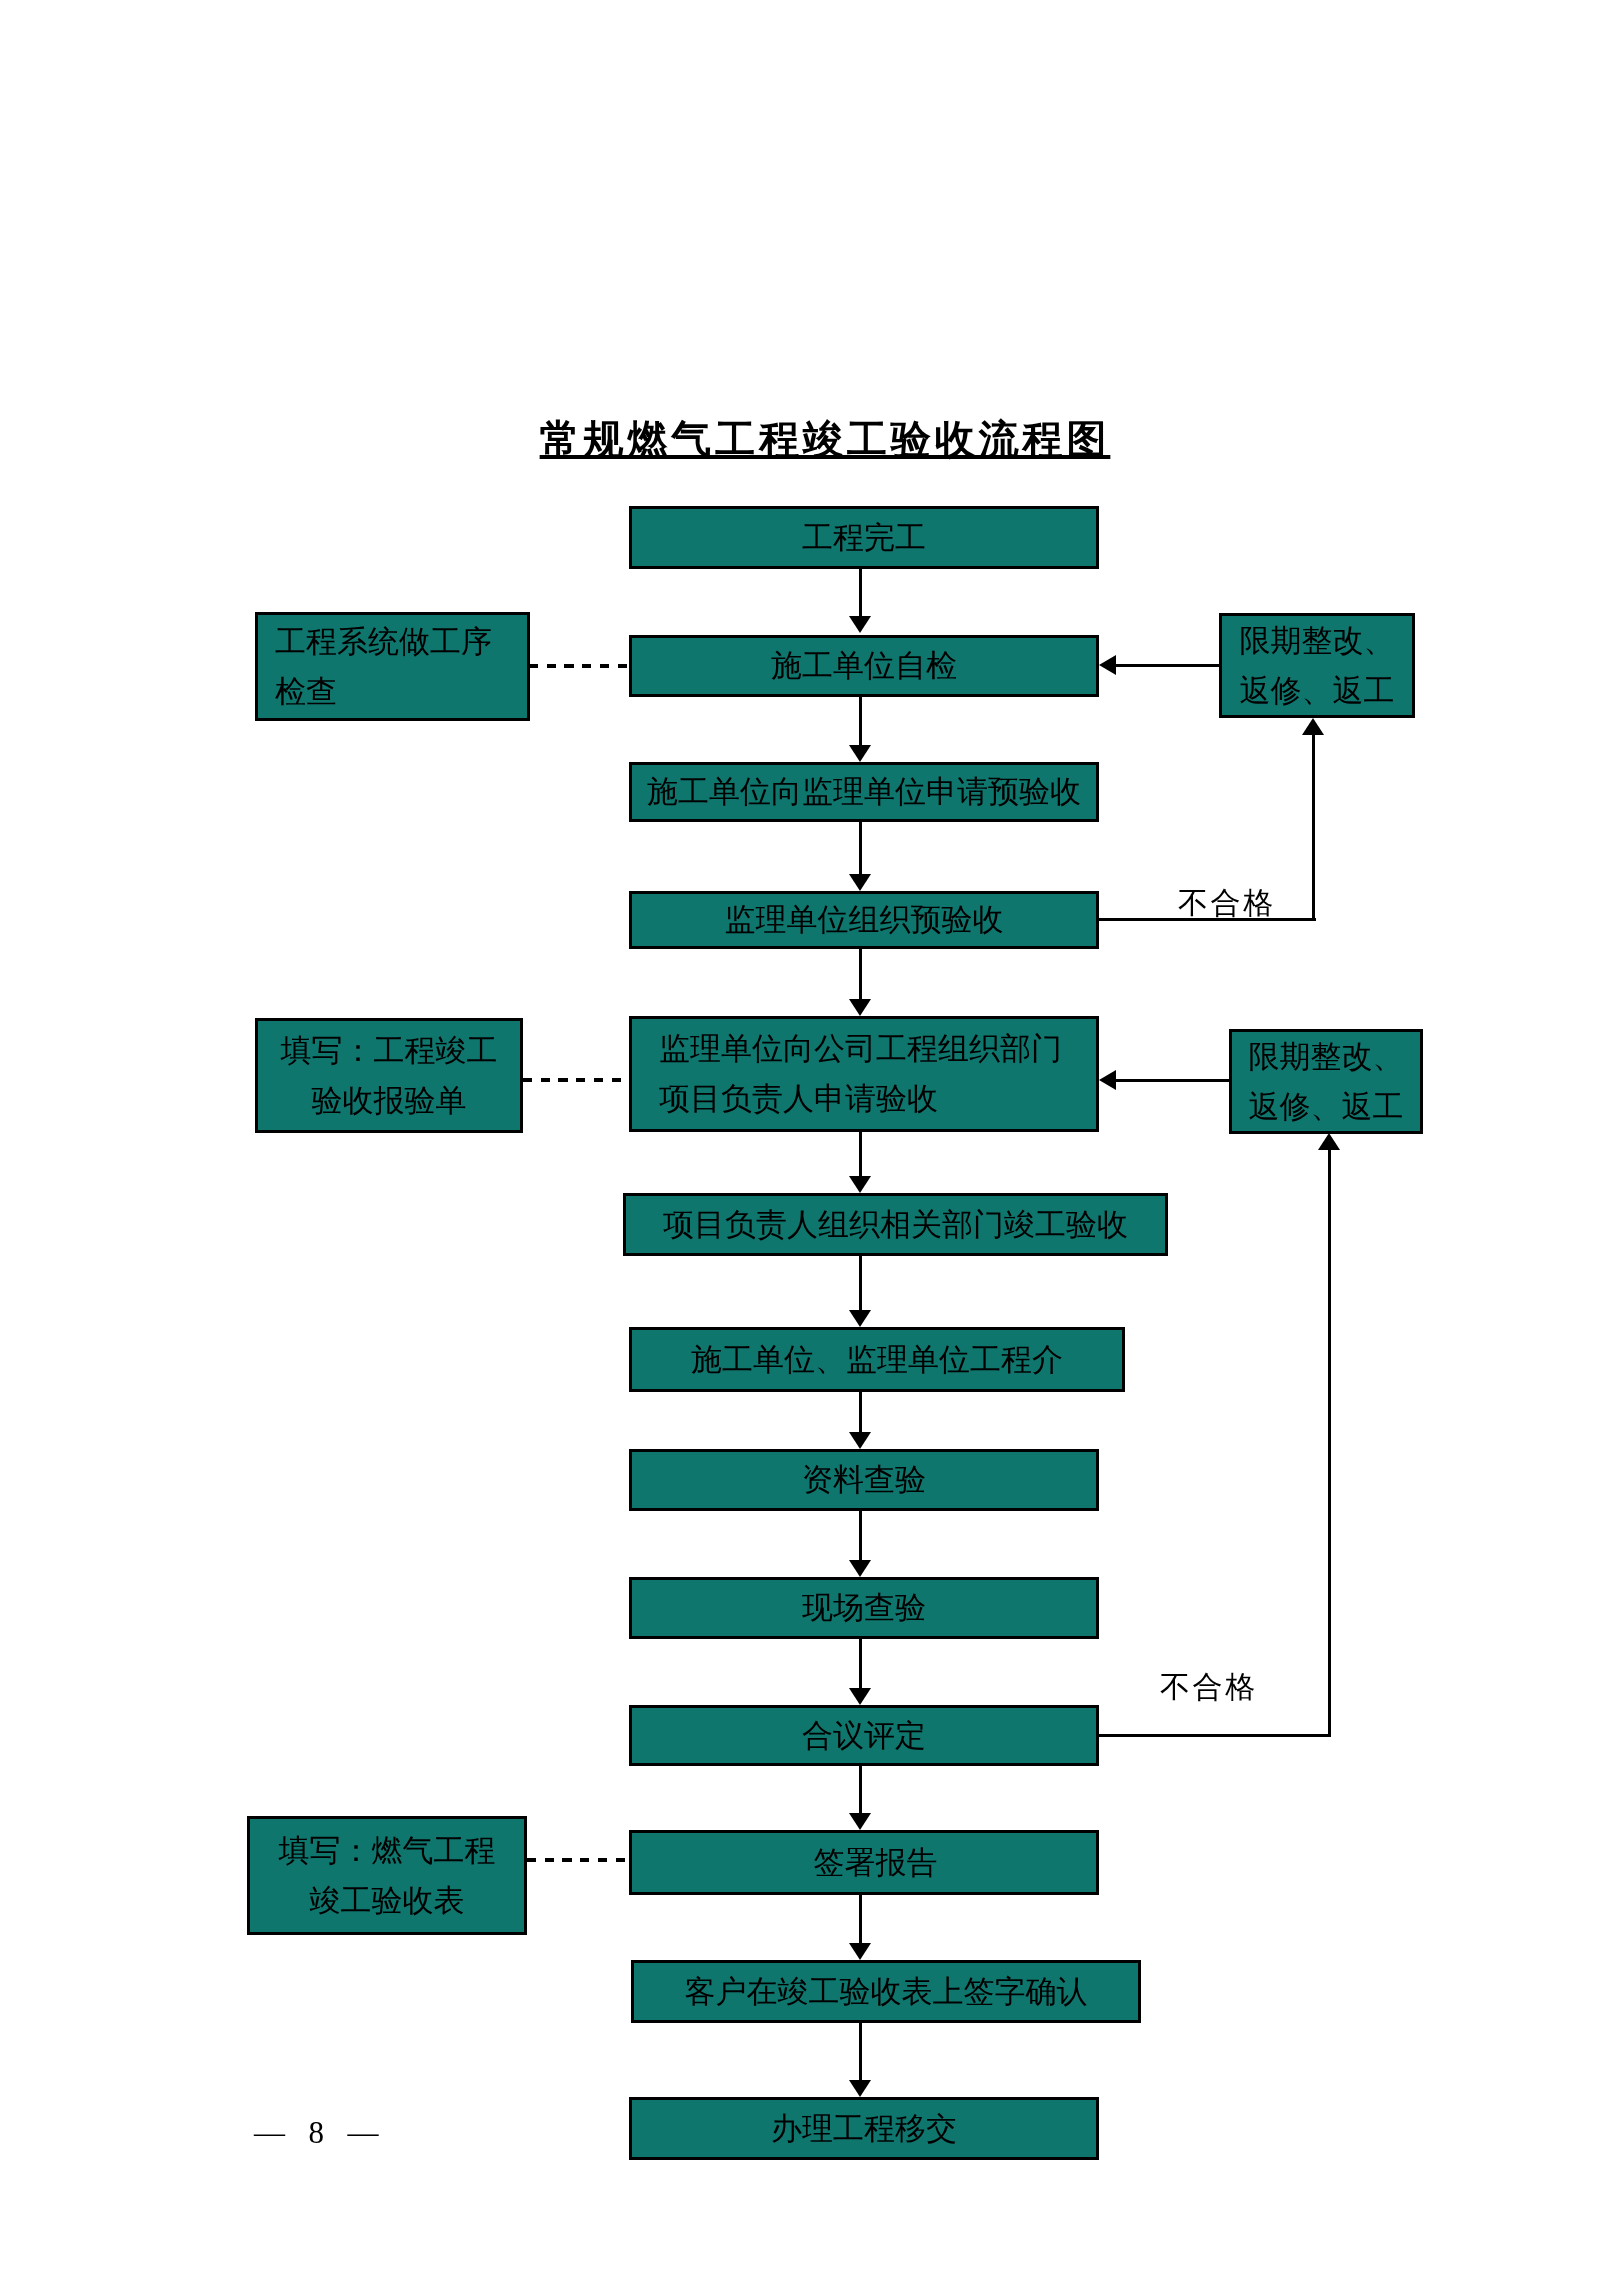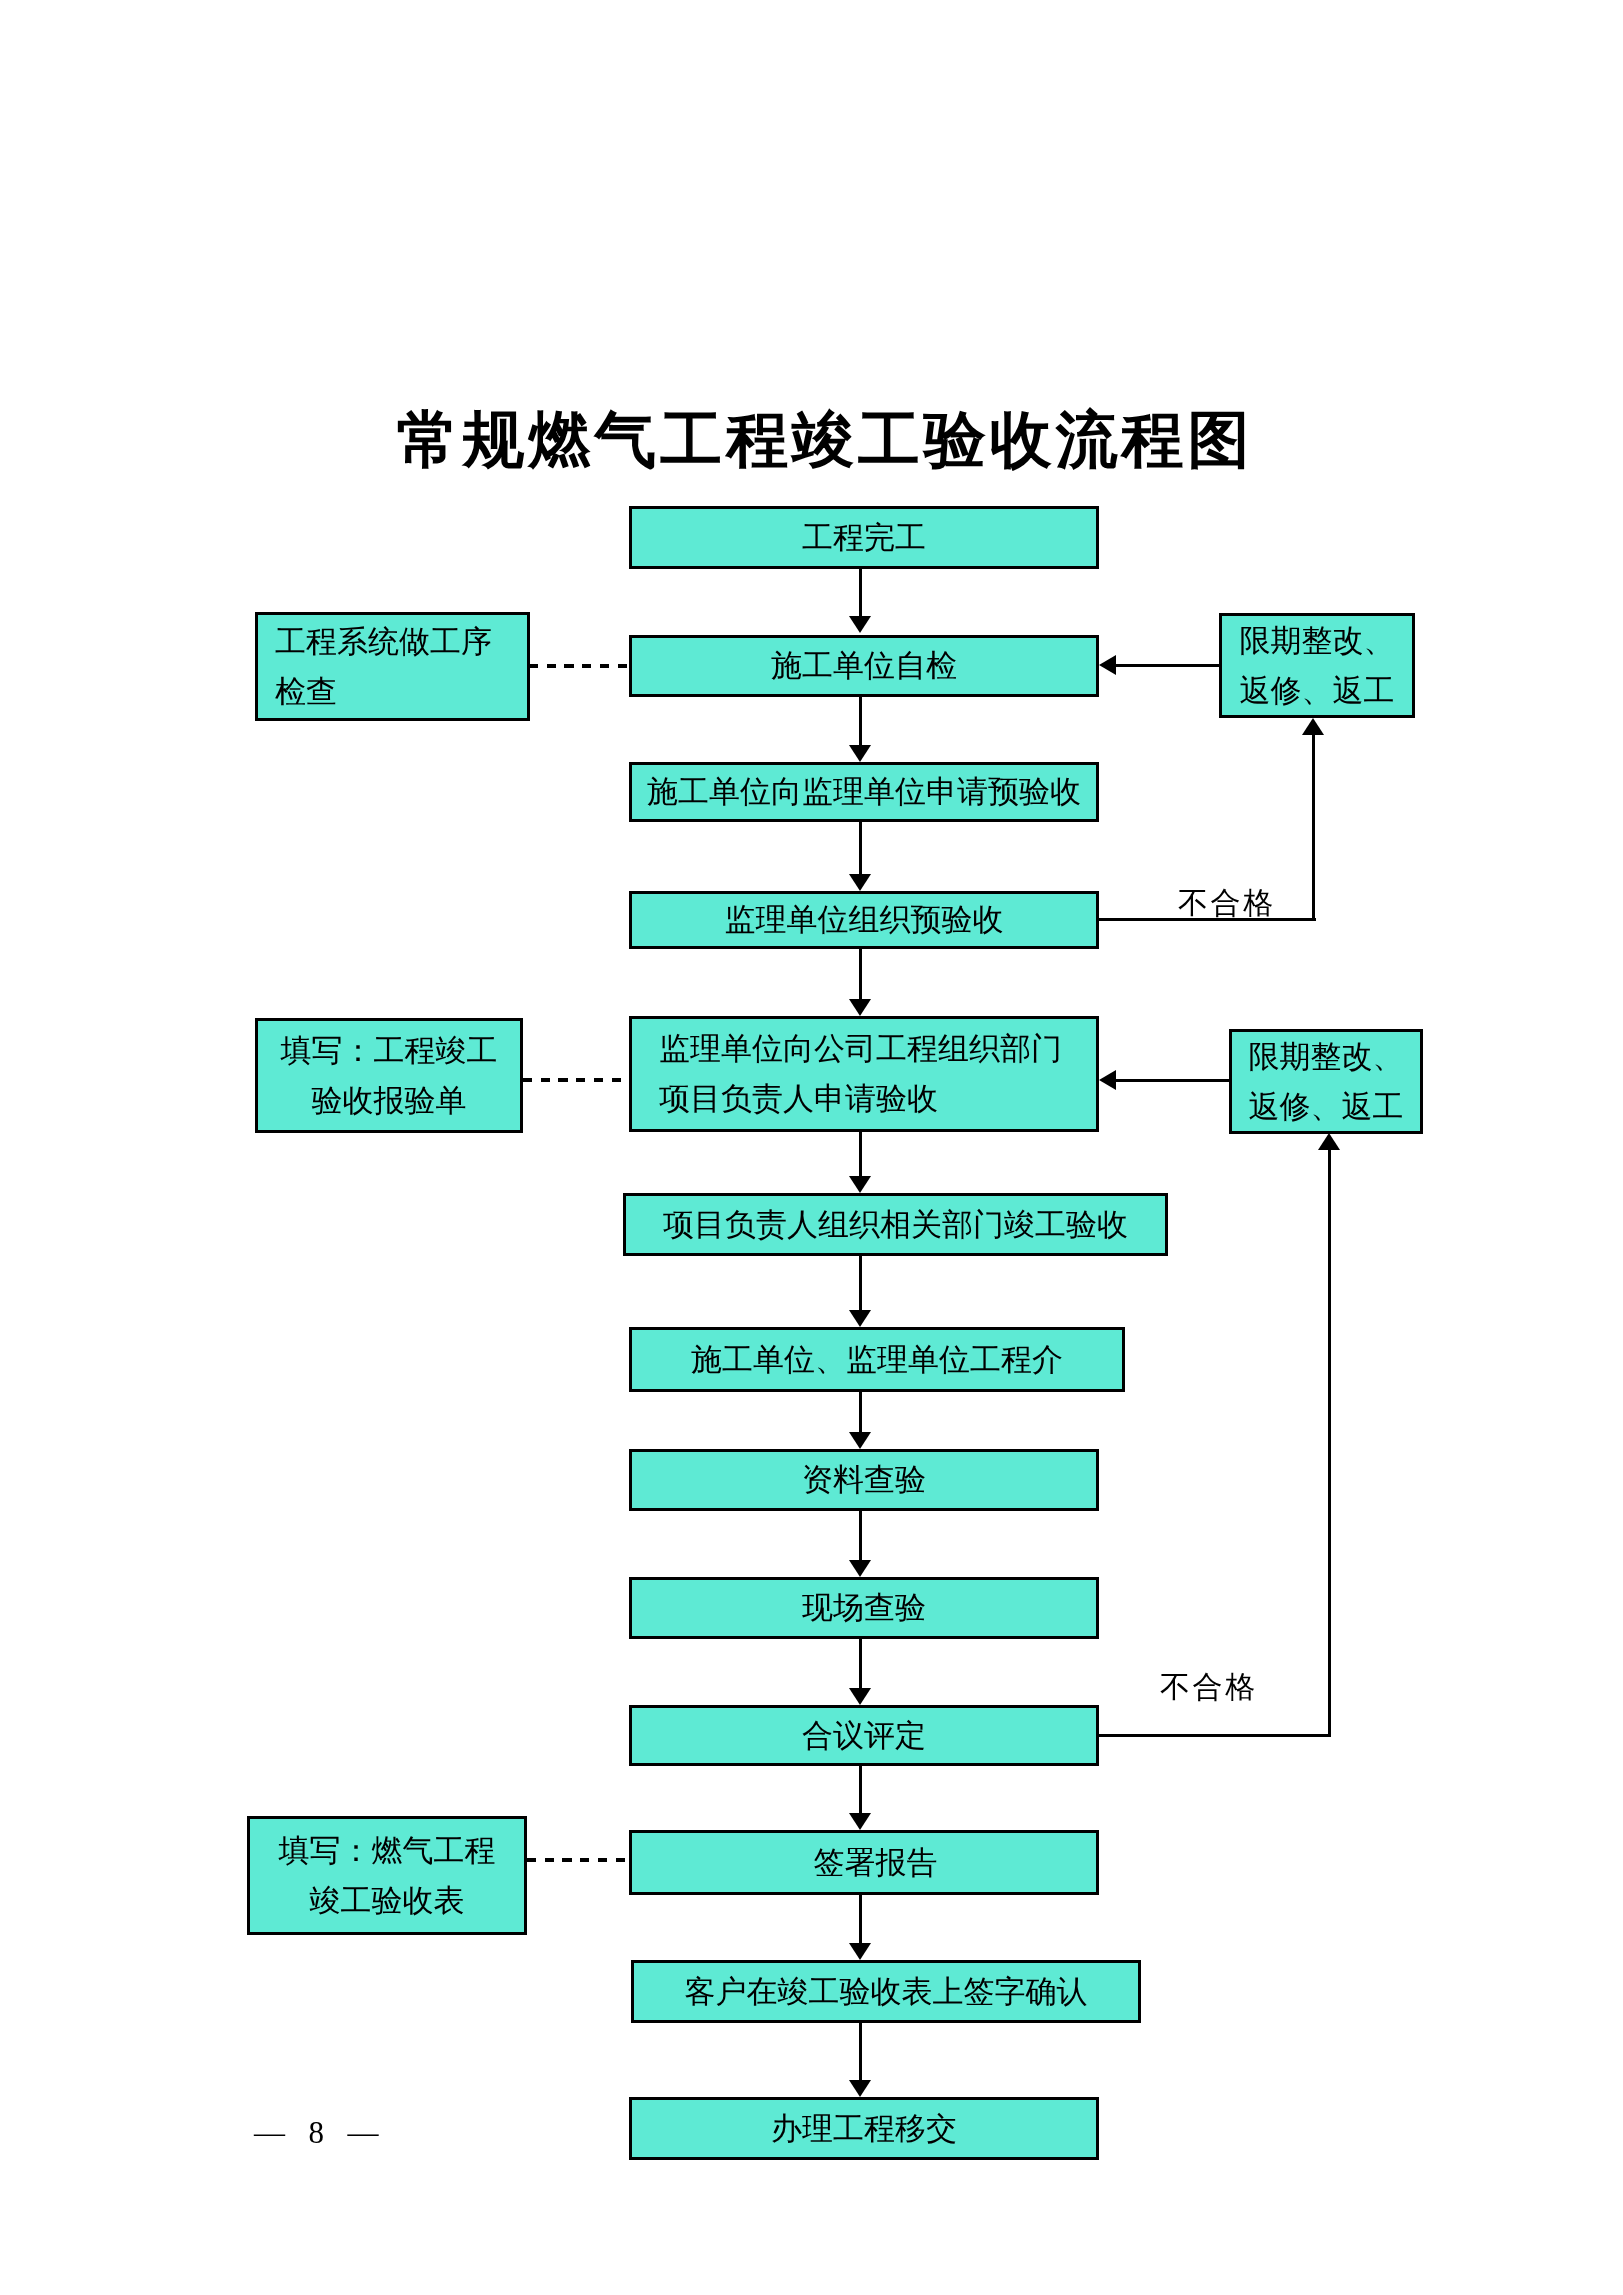--- a/index.html
+++ b/index.html
@@ -3,25 +3,25 @@
 <meta charset="utf-8">
 <style>
   html,body{margin:0;padding:0;background:#888;}
   .page{
     position:relative;width:1623px;height:2295px;background:#ffffff;
     font-family:"Liberation Serif","DejaVu Serif",serif;color:#000;
     overflow:hidden;
   }
   .title{
     position:absolute;left:393px;top:404px;width:864px;height:72px;
-    margin:0;font-size:62px;font-weight:bold;text-align:center;
-    letter-spacing:3.9px;line-height:72px;white-space:nowrap;
+    margin:0;font-size:40px;font-weight:bold;text-align:center;
+    letter-spacing:3.9px;line-height:72px;white-space:nowrap;text-decoration:underline;
   }
   .box{
-    position:absolute;box-sizing:border-box;border:3.3px solid #000;background:#5eead4;
+    position:absolute;box-sizing:border-box;border:3.3px solid #000;background:#0f766e;
     display:flex;flex-direction:column;align-items:center;justify-content:center;
     font-size:31px;line-height:1.6;text-align:center;white-space:nowrap;
   }
   .box .ln{display:block;}
   .left-text{align-items:flex-start;text-align:left;}
   
   .n1 {left:629px;top:506px;width:470px;height:63px;}
   .n2 {left:629px;top:635px;width:470px;height:62px;}
   .n3 {left:629px;top:762px;width:470px;height:60px;}
   .n4 {left:629px;top:891px;width:470px;height:58px;}

